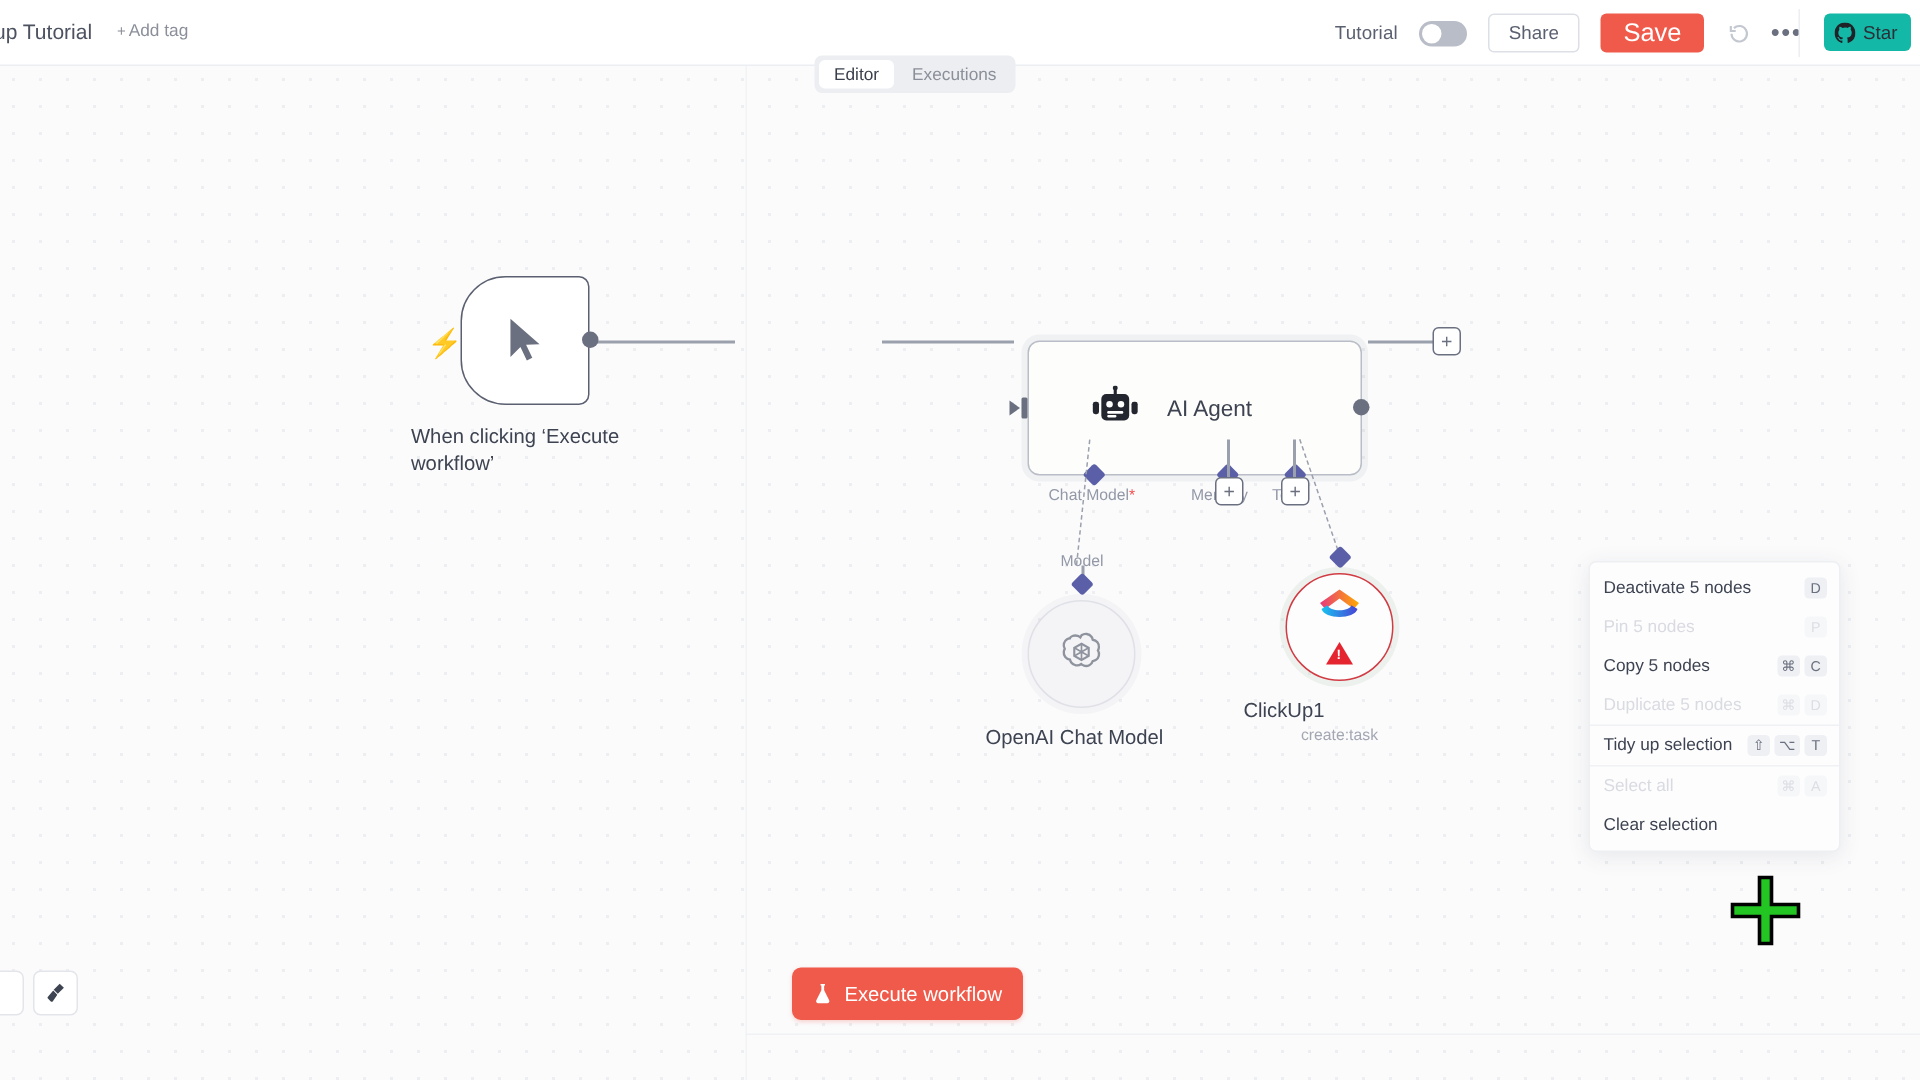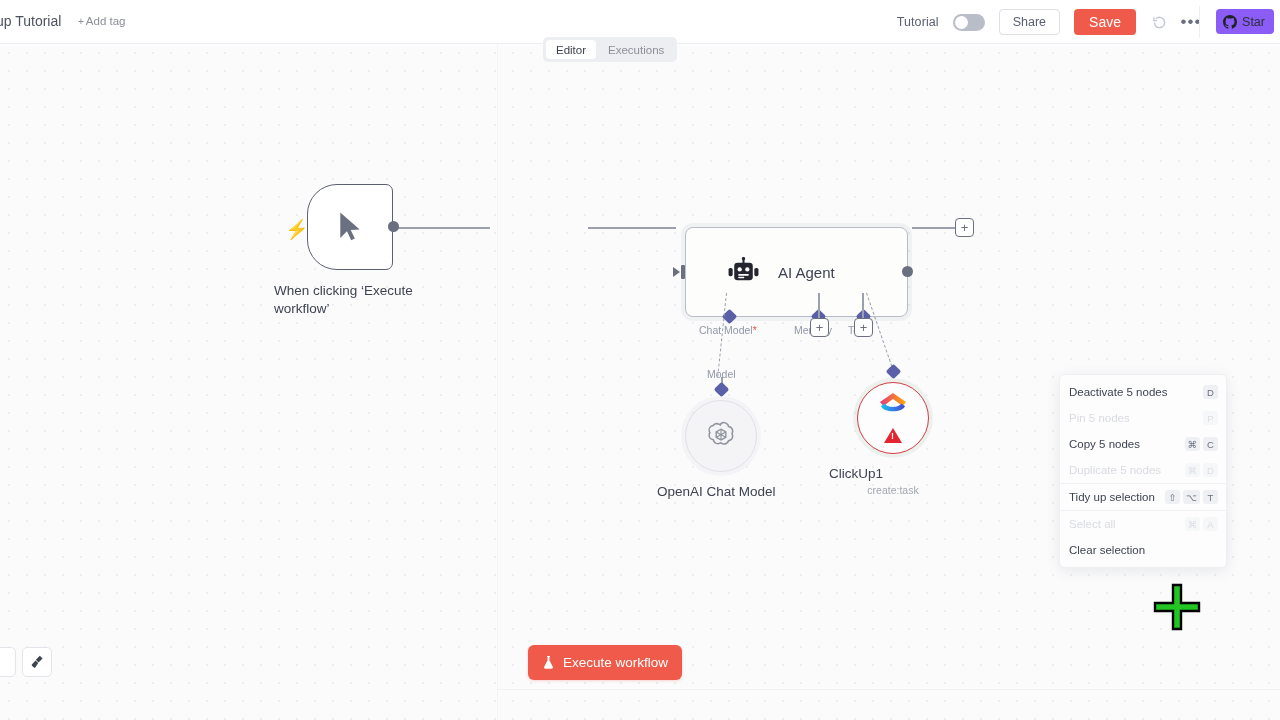--- a/index.html
+++ b/index.html
@@ -82,21 +82,21 @@
     display: flex; align-items: center;
     cursor: pointer;
   }
   .btn-save {
     height: 26px;
     padding: 0 15px;
     border: none;
     border-radius: 4px;
     background: #f05a4a;
     color: #fff;
-    font-size: 14px;
+    font-size: 17px;
     display: flex; align-items: center;
     cursor: pointer;
   }
   .icon-history, .icon-ellipsis {
     color: #c3c7d0;
     font-size: 15px;
     display: flex; align-items: center; justify-content: center;
     width: 18px; height: 18px;
     cursor: pointer;
   }
@@ -106,21 +106,21 @@
     position: absolute;
     right: 80px; top: 6px;
     width: 1px; height: 32px;
     background: #ebeef2;
   }
   .star-btn {
     position: absolute;
     right: 6px; top: 9px;
     height: 25px;
     padding: 0 9px 0 7px;
-    background: #8b5cf6;
+    background: #14b8a6;
     border-radius: 4px;
     display: flex; align-items: center; gap: 5px;
     font-size: 12.5px;
     color: #2b2f38;
     cursor: pointer;
     text-align: right;
   }
 
   
   .tabs {

